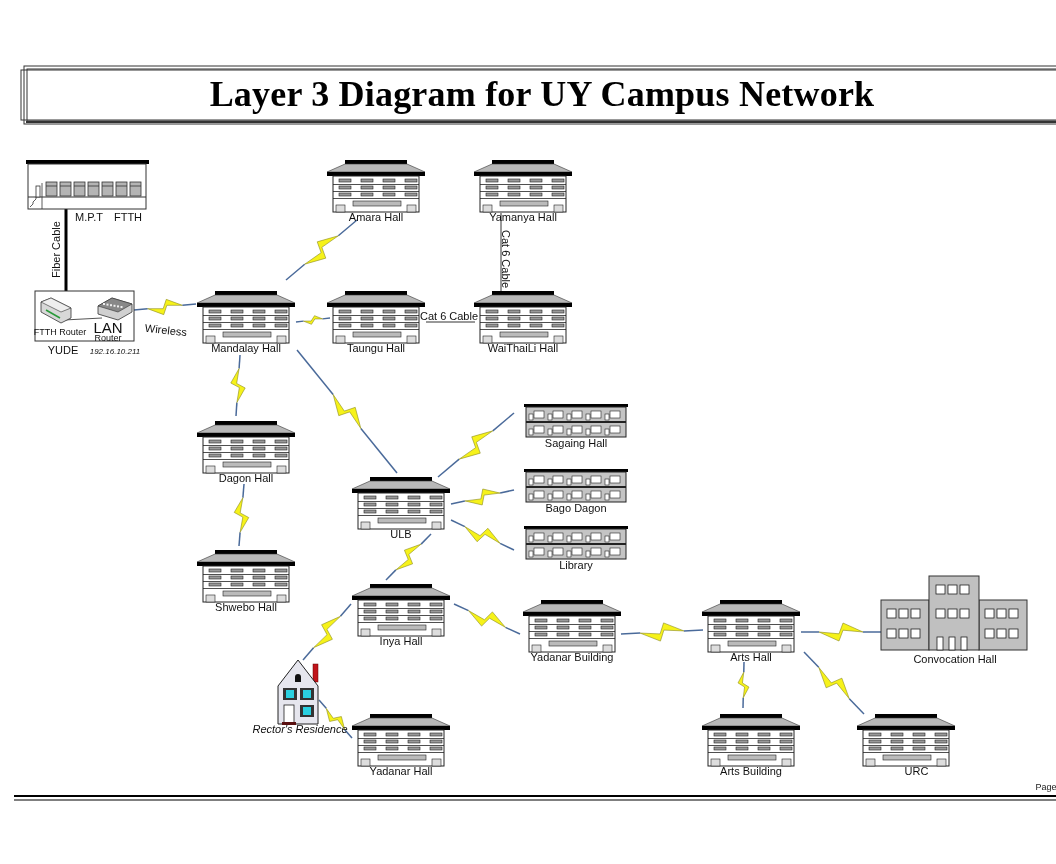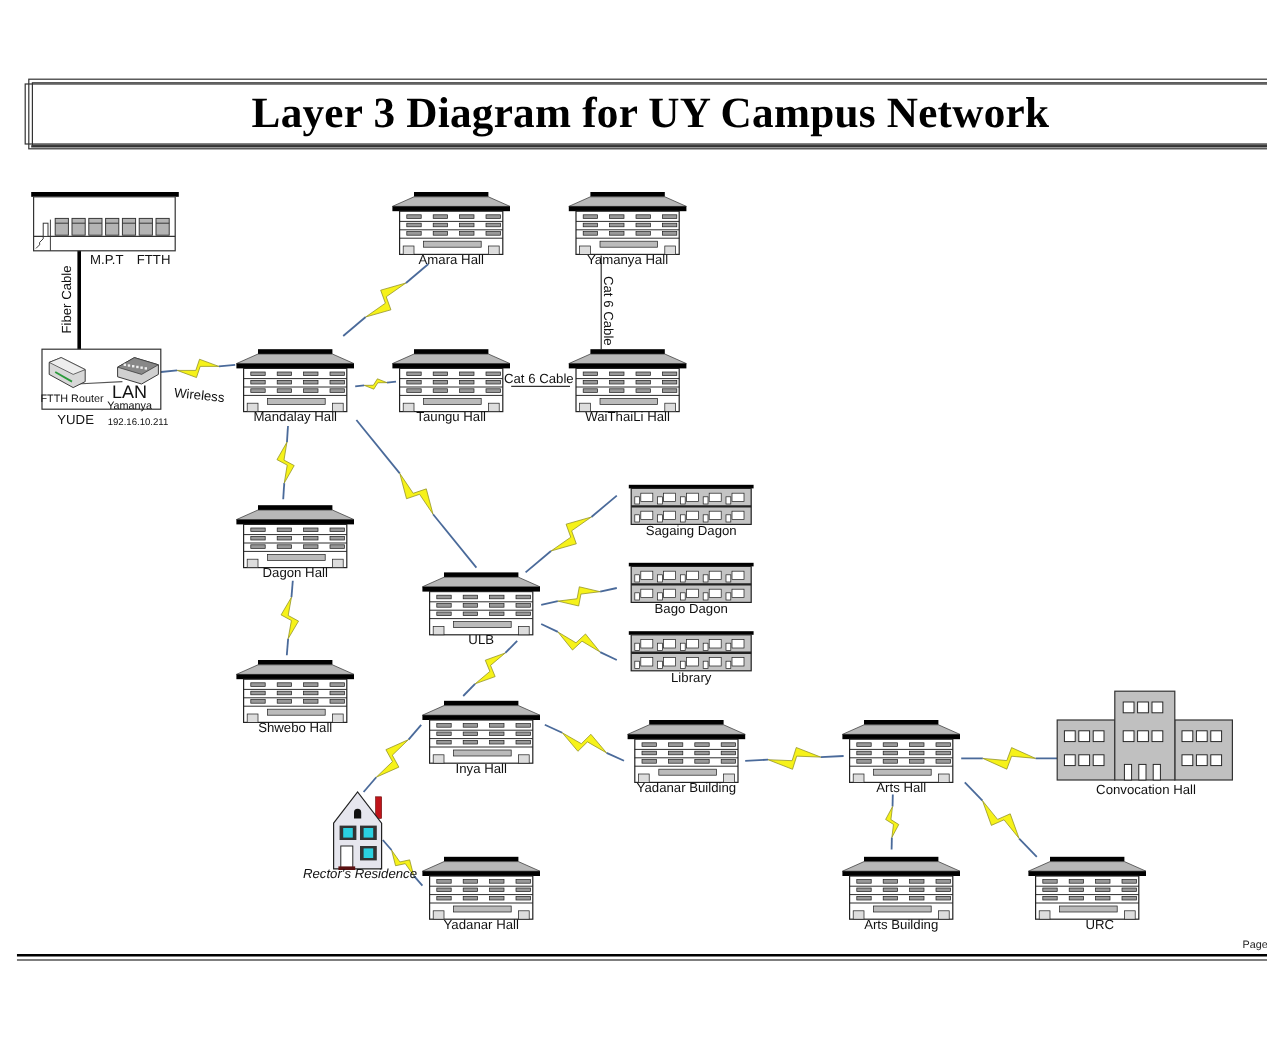--- a/index.html
+++ b/index.html
@@ -624,40 +624,40 @@
 
   <div class="title">Layer 3 Diagram for UY Campus Network</div>
   <div class="page">Page 1</div>
 
   
   <div class="lbl" style="left:75px;top:211px;">M.P.T</div>
   <div class="lbl" style="left:114px;top:211px;">FTTH</div>
   <div class="vlbl" style="left:36px;top:278px;transform:rotate(-90deg);">Fiber Cable</div>
   <div class="lbl" style="left:46px;top:326px;font-size:9px;">FTTH Router</div>
   <div class="lbl" style="left:94px;top:322px;font-size:15px;">LAN</div>
-  <div class="lbl" style="left:94px;top:332px;font-size:9px;">Yamanya</div>
+  <div class="lbl" style="left:94px;top:332px;font-size:9px;">Router</div>
   <div class="lbl" style="left:49px;top:344px;">YUDE</div>
-  <div class="lbl small" style="left:101px;top:346px;">192.16.10.211</div>
+  <div class="lbl small" style="left:101px;top:346px;font-style:italic;">192.16.10.211</div>
   <div class="lbl" style="left:152px;top:324px;transform:translateX(-50%) rotate(6deg);">Wireless</div>
 
   
   <div class="lbl" style="left:435px;top:310px;">Cat 6 Cable</div>
   <div class="vlbl" style="left:498px;top:230px;transform:rotate(90deg);">Cat 6 Cable</div>
 
   
   <div id="node-labels">
       <div class="lbl" style="left: 362px; top: 211px;">Amara Hall</div>
       <div class="lbl" style="left: 509px; top: 211px;">Yamanya Hall</div>
       <div class="lbl" style="left: 232px; top: 342px;">Mandalay Hall</div>
       <div class="lbl" style="left: 362px; top: 342px;">Taungu Hall</div>
       <div class="lbl" style="left: 509px; top: 342px;">WaiThaiLi Hall</div>
       <div class="lbl" style="left: 232px; top: 472px;">Dagon Hall</div>
       <div class="lbl" style="left: 232px; top: 601px;">Shwebo Hall</div>
       <div class="lbl" style="left: 387px; top: 528px;">ULB</div>
-      <div class="lbl" style="left: 562px; top: 437px;">Sagaing Dagon</div>
+      <div class="lbl" style="left: 562px; top: 437px;">Sagaing Hall</div>
       <div class="lbl" style="left: 562px; top: 502px;">Bago Dagon</div>
       <div class="lbl" style="left: 562px; top: 559px;">Library</div>
       <div class="lbl" style="left: 387px; top: 635px;">Inya Hall</div>
       <div class="lbl" style="left: 558px; top: 651px;">Yadanar Building</div>
       <div class="lbl" style="left: 737px; top: 651px;">Arts Hall</div>
       <div class="lbl" style="left: 941px; top: 653px;">Convocation Hall</div>
       <div class="lbl" style="left: 286px; top: 723px; font-style: italic;">Rector's Residence</div>
       <div class="lbl" style="left: 387px; top: 765px;">Yadanar Hall</div>
       <div class="lbl" style="left: 737px; top: 765px;">Arts Building</div>
       <div class="lbl" style="left: 892px; top: 765px; padding-left: 21px;">URC</div>

